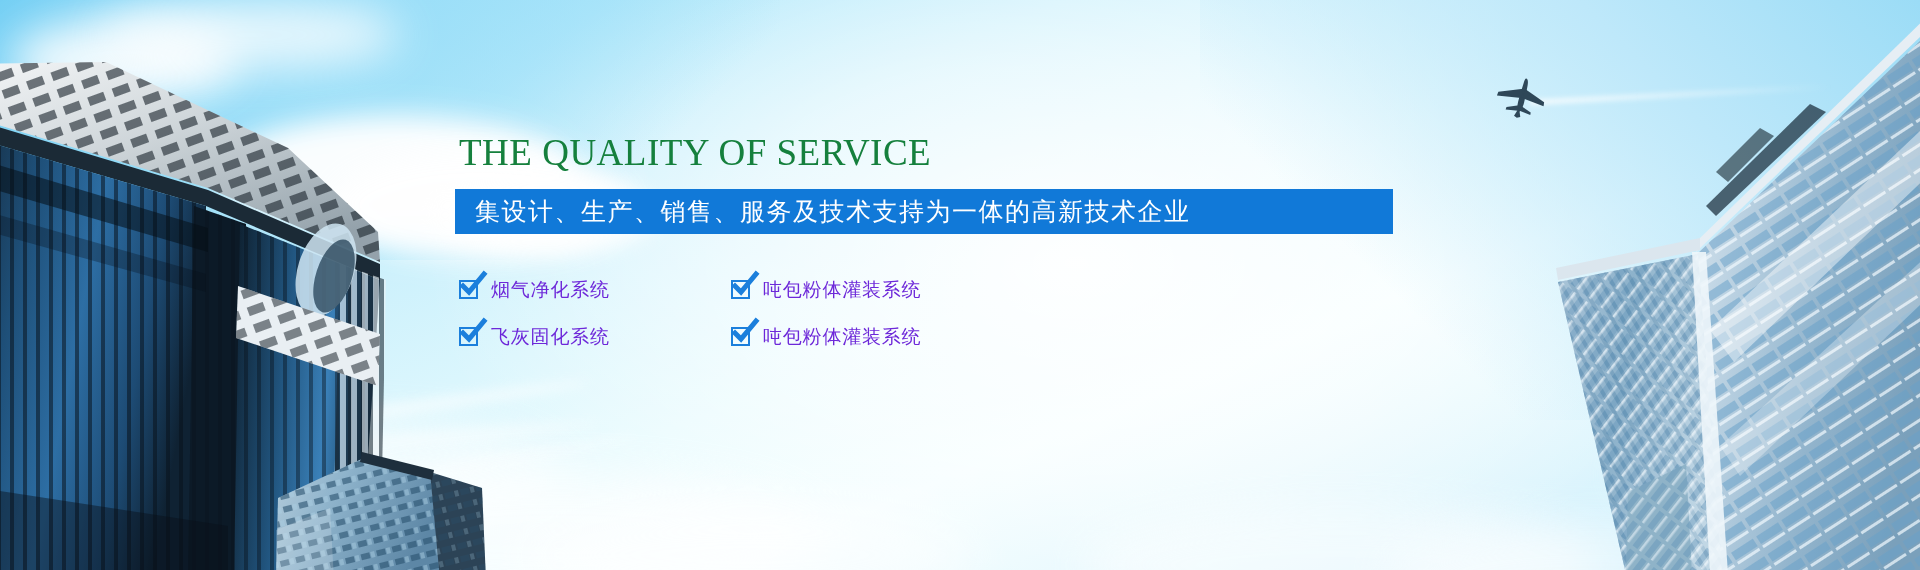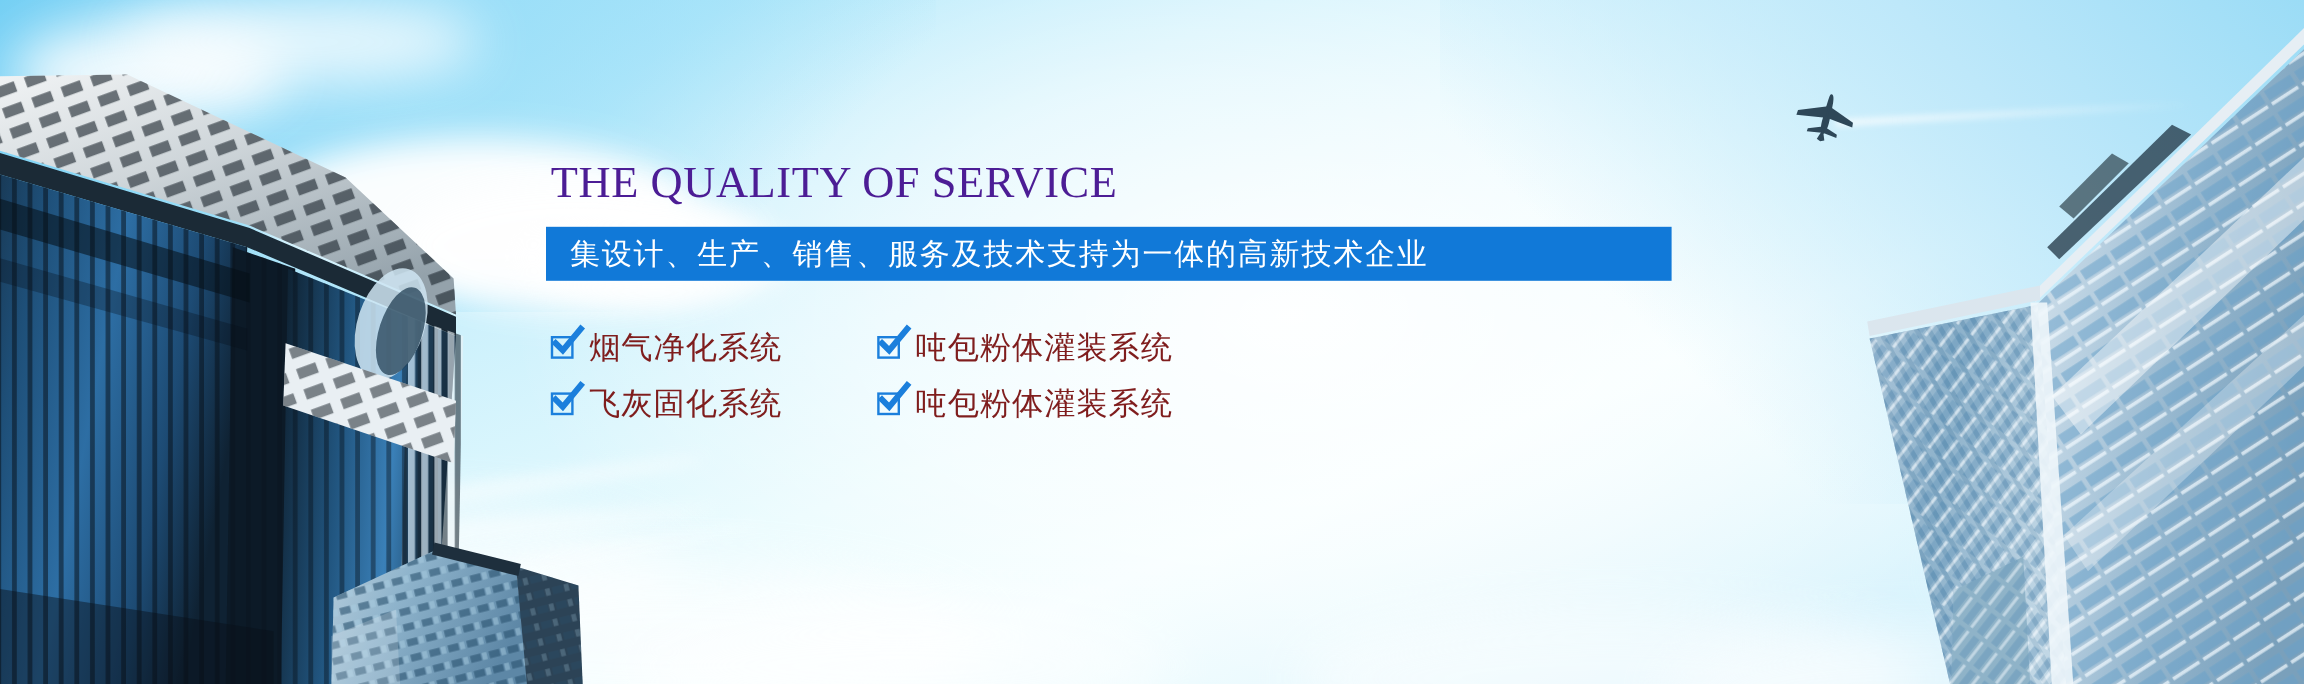--- a/index.html
+++ b/index.html
@@ -92,21 +92,21 @@
   .content {
     position:absolute;
     left:455px; top:132px;
     width:960px;
   }
 
   .headline-en {
     font-family:"Liberation Serif", serif;
     font-size:37px;
     letter-spacing:.5px;
-    color:#4c1d95;
+    color:#15803d;
     line-height:1.15;
     white-space:nowrap;
     padding-left:4px;
   }
 
   .tagline-bar {
     margin-top:14px;
     background:#1179d8;
     height:45px;
     width:938px;
@@ -145,22 +145,22 @@
     background:transparent;
   }
   .chk svg {
     position:absolute;
     left:-1px; top:-10px;
     width:26px; height:26px;
     overflow:visible;
   }
 
   .feature-label {
-    font-size:26px;
-    color:#7f1d1d;
+    font-size:19px;
+    color:#6d28d9;
     font-weight:500;
     letter-spacing:.8px;
     white-space:nowrap;
     line-height:1;
   }
 </style>
 </head>
 <body>
 
 <div class="banner">

